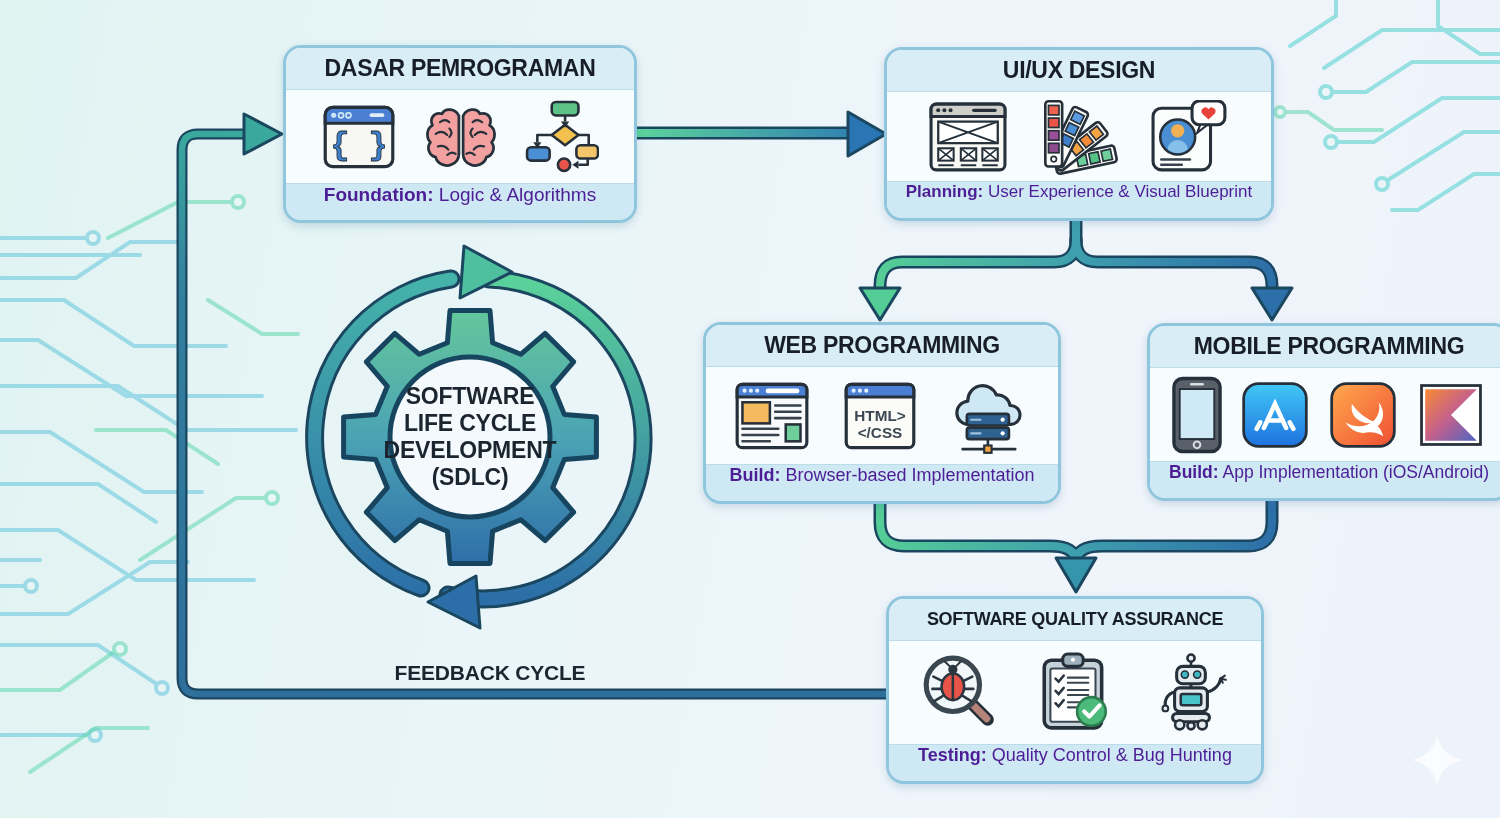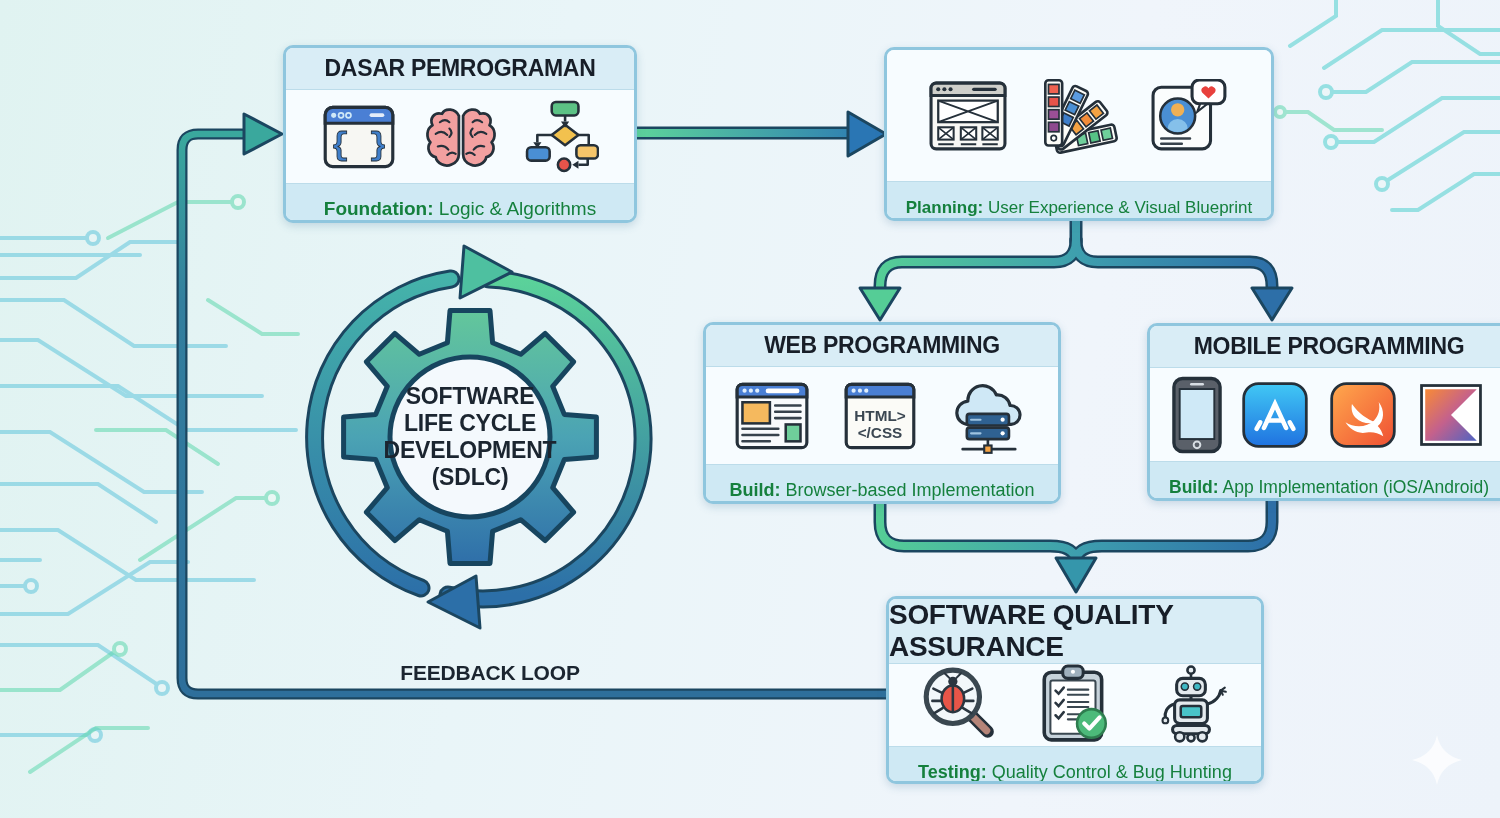--- a/index.html
+++ b/index.html
@@ -1,28 +1,28 @@
 <!DOCTYPE html>
 <html><head>
 <meta charset="utf-8">
 <style>
   html,body{margin:0;padding:0;background:#dfe9f0;}
   .stage{position:relative;width:1500px;height:818px;overflow:hidden;
     font-family:"Liberation Sans", sans-serif;
     background:linear-gradient(100deg,#e0f3f1 0%,#e9f5f8 35%,#f0f5fb 70%,#edf3fa 100%);}
   svg{display:block}
   .layer{position:absolute;left:0;top:0;}
-  .node{position:absolute;border:3px solid #8fc6de;border-radius:10px;background:#f7fcff;
+  .node{position:absolute;border:3px solid #8fc6de;border-radius:18px;background:#f7fcff;
     box-shadow:0 3px 9px rgba(60,115,150,.22);display:flex;flex-direction:column;overflow:hidden;z-index:3;}
   .node-title{background:#d9edf6;border-bottom:1px solid #bcdcea;flex:0 0 41px;display:flex;align-items:center;justify-content:center;
     font-weight:700;font-size:23px;letter-spacing:-.3px;color:#171e28;}
-  .node-title.sm{font-size:28px}
+  .node-title.sm{font-size:18px}
   .node-icons{flex:1;display:flex;align-items:center;justify-content:center;background:#f7fcff;}
-  .node-caption{background:#cfe9f4;border-top:1px solid #bcdcea;flex:0 0 36px;display:flex;align-items:flex-end;justify-content:center;
-    font-size:19px;color:#15803d;white-space:pre;}
+  .node-caption{background:#cfe9f4;border-top:1px solid #bcdcea;flex:0 0 36px;display:flex;align-items:flex-start;justify-content:center;
+    font-size:19px;color:#4c1d95;white-space:pre;}
   .node-caption b{font-weight:700}
   .cap-17{font-size:17px}.cap-175{font-size:17.5px}.cap-18{font-size:18px}
   .sdlc-text{position:absolute;left:350px;top:383px;width:240px;text-align:center;z-index:3;
     font-weight:700;font-size:23px;line-height:1.17;letter-spacing:-.2px;color:#1b2530;}
   .flow-label{position:absolute;z-index:3;font-weight:700;font-size:21px;letter-spacing:-.2px;color:#1b2530;width:320px;text-align:center;}
   .lbl-feedback{left:330px;top:661px;}
   .lbl-deploy{left:332px;top:708px;}
 </style>
 </head>
 <body>
@@ -208,20 +208,21 @@
         </g>
         <polygon points="35,21 43,21 39,27" fill="#25303a"></polygon>
         <polygon points="8,41 16,41 12,47" fill="#25303a"></polygon>
         <polygon points="52,59 52,67 46,63" fill="#25303a"></polygon>
       </svg>
     </div>
     <div class="node-caption"><b>Foundation:</b><span> Logic &amp; Algorithms</span></div>
   </div>
 
   <div class="node" style="left:884px;top:47px;width:384px;height:168px">
+    <div class="node-title">UI/UX DESIGN</div>
     <div class="node-icons" style="gap:32px">
       <svg width="78" height="74" viewBox="0 0 76 72">
         <rect x="2" y="4" width="72" height="64" rx="5" fill="#f8f8f5" stroke="#25303a" stroke-width="3"></rect>
         <path d="M2,9 a5,5 0 0 1 5,-5 h62 a5,5 0 0 1 5,5 v7 H2 z" fill="#cfcfca" stroke="#25303a" stroke-width="3"></path>
         <circle cx="9" cy="10" r="2" fill="#25303a"></circle>
           <circle cx="15" cy="10" r="2" fill="#25303a"></circle>
           <circle cx="21" cy="10" r="2" fill="#25303a"></circle>
         <rect x="42" y="8.4" width="24" height="3.2" rx="1.6" fill="#25303a"></rect>
         <g fill="#ffffff" stroke="#25303a" stroke-width="2.2">
           <rect x="9" y="21" width="58" height="21"></rect>
@@ -417,15 +418,15 @@
         <path d="M69,26 l4,-3 M69,26 l5,1 M69,26 l2,4" stroke="#25303a" stroke-width="2" stroke-linecap="round"></path>
         <rect x="22" y="60" width="36" height="8" rx="4" fill="#e4eaee" stroke="#25303a" stroke-width="3"></rect>
         <circle cx="29" cy="71" r="4.5" fill="#e4eaee" stroke="#25303a" stroke-width="2.5"></circle>
         <circle cx="40" cy="72" r="3.5" fill="#e4eaee" stroke="#25303a" stroke-width="2.5"></circle>
         <circle cx="51" cy="71" r="4.5" fill="#e4eaee" stroke="#25303a" stroke-width="2.5"></circle>
       </svg>
     </div>
     <div class="node-caption cap-18"><b>Testing:</b><span> Quality Control &amp; Bug Hunting</span></div>
   </div>
 
-  <div class="flow-label lbl-feedback">FEEDBACK LOOP</div>
+  <div class="flow-label lbl-feedback">FEEDBACK CYCLE</div>
 
 </div>
 
 </body></html>

